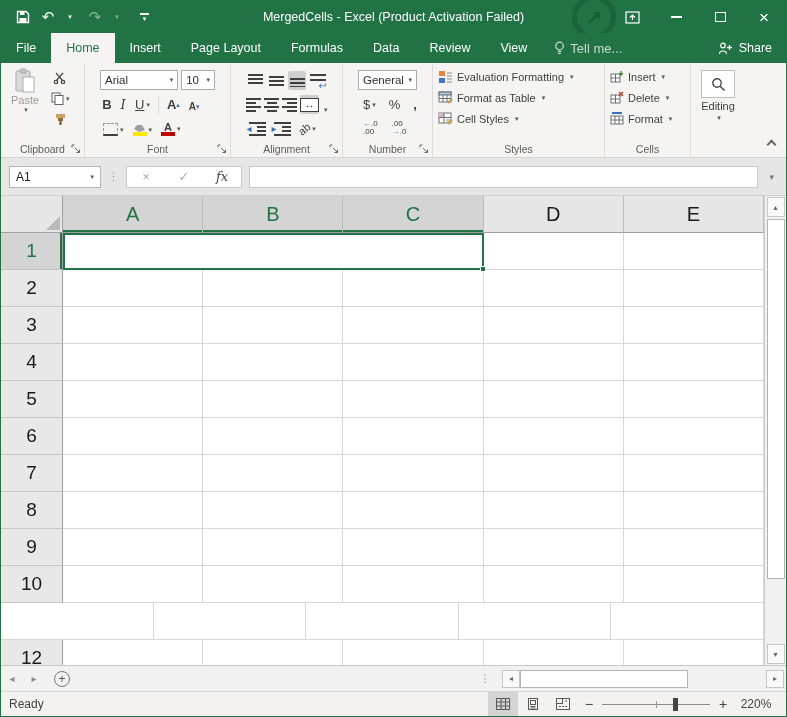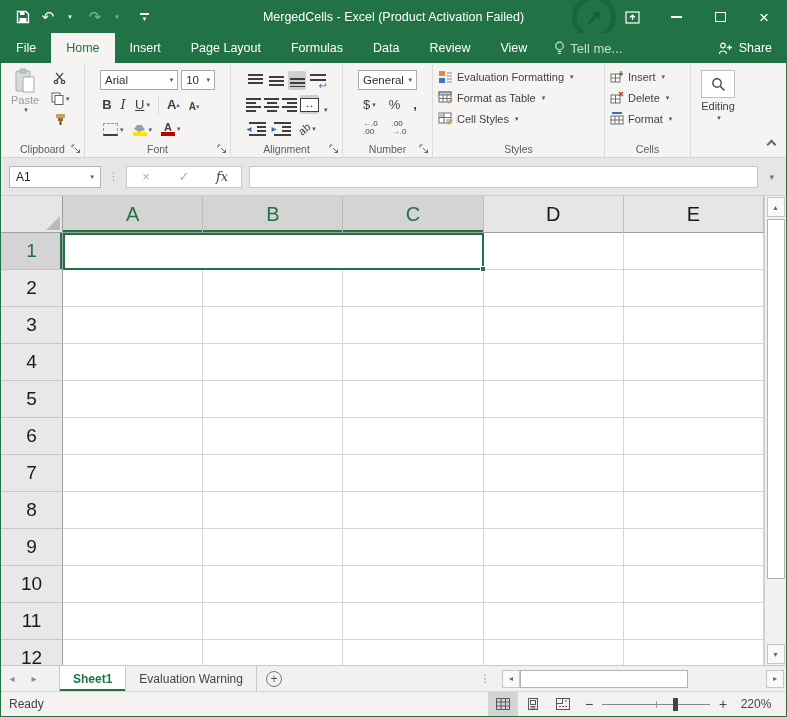--- a/index.html
+++ b/index.html
@@ -617,21 +617,20 @@
           </div>
         <div class="grow">
             <div class="rowhead">10</div>
             <div class="cell"></div>
             <div class="cell"></div>
             <div class="cell"></div>
             <div class="cell"></div>
             <div class="cell"></div>
           </div>
         <div class="grow">
-            <div class="rowhead">11</div>
             <div class="cell"></div>
             <div class="cell"></div>
             <div class="cell"></div>
             <div class="cell"></div>
             <div class="cell"></div>
           </div>
         <div class="grow">
             <div class="rowhead">12</div>
             <div class="cell"></div>
             <div class="cell"></div>
@@ -645,24 +644,20 @@
       <div class="sbtn">▴</div>
       <div class="vthumb"></div>
       <div class="vtrack"></div>
       <div class="sbtn">▾</div>
     </div>
   </div>
 
   <div class="sheetbar">
     <span class="snav">◂</span>
     <span class="snav">▸</span>
-    <div class="stabs">
-      <div class="stab active">Sheet1</div>
-      <div class="stab">Evaluation Warning</div>
-    </div>
     <div class="addsheet">
         <i>+</i>
       </div>
     <div style="flex:1"></div>
     <span class="snav">⋮</span>
     <div class="hscroll">
       <div class="hbtn">◂</div>
       <div class="hthumb"></div>
       <div class="htrack"></div>
       <div class="hbtn">▸</div>

